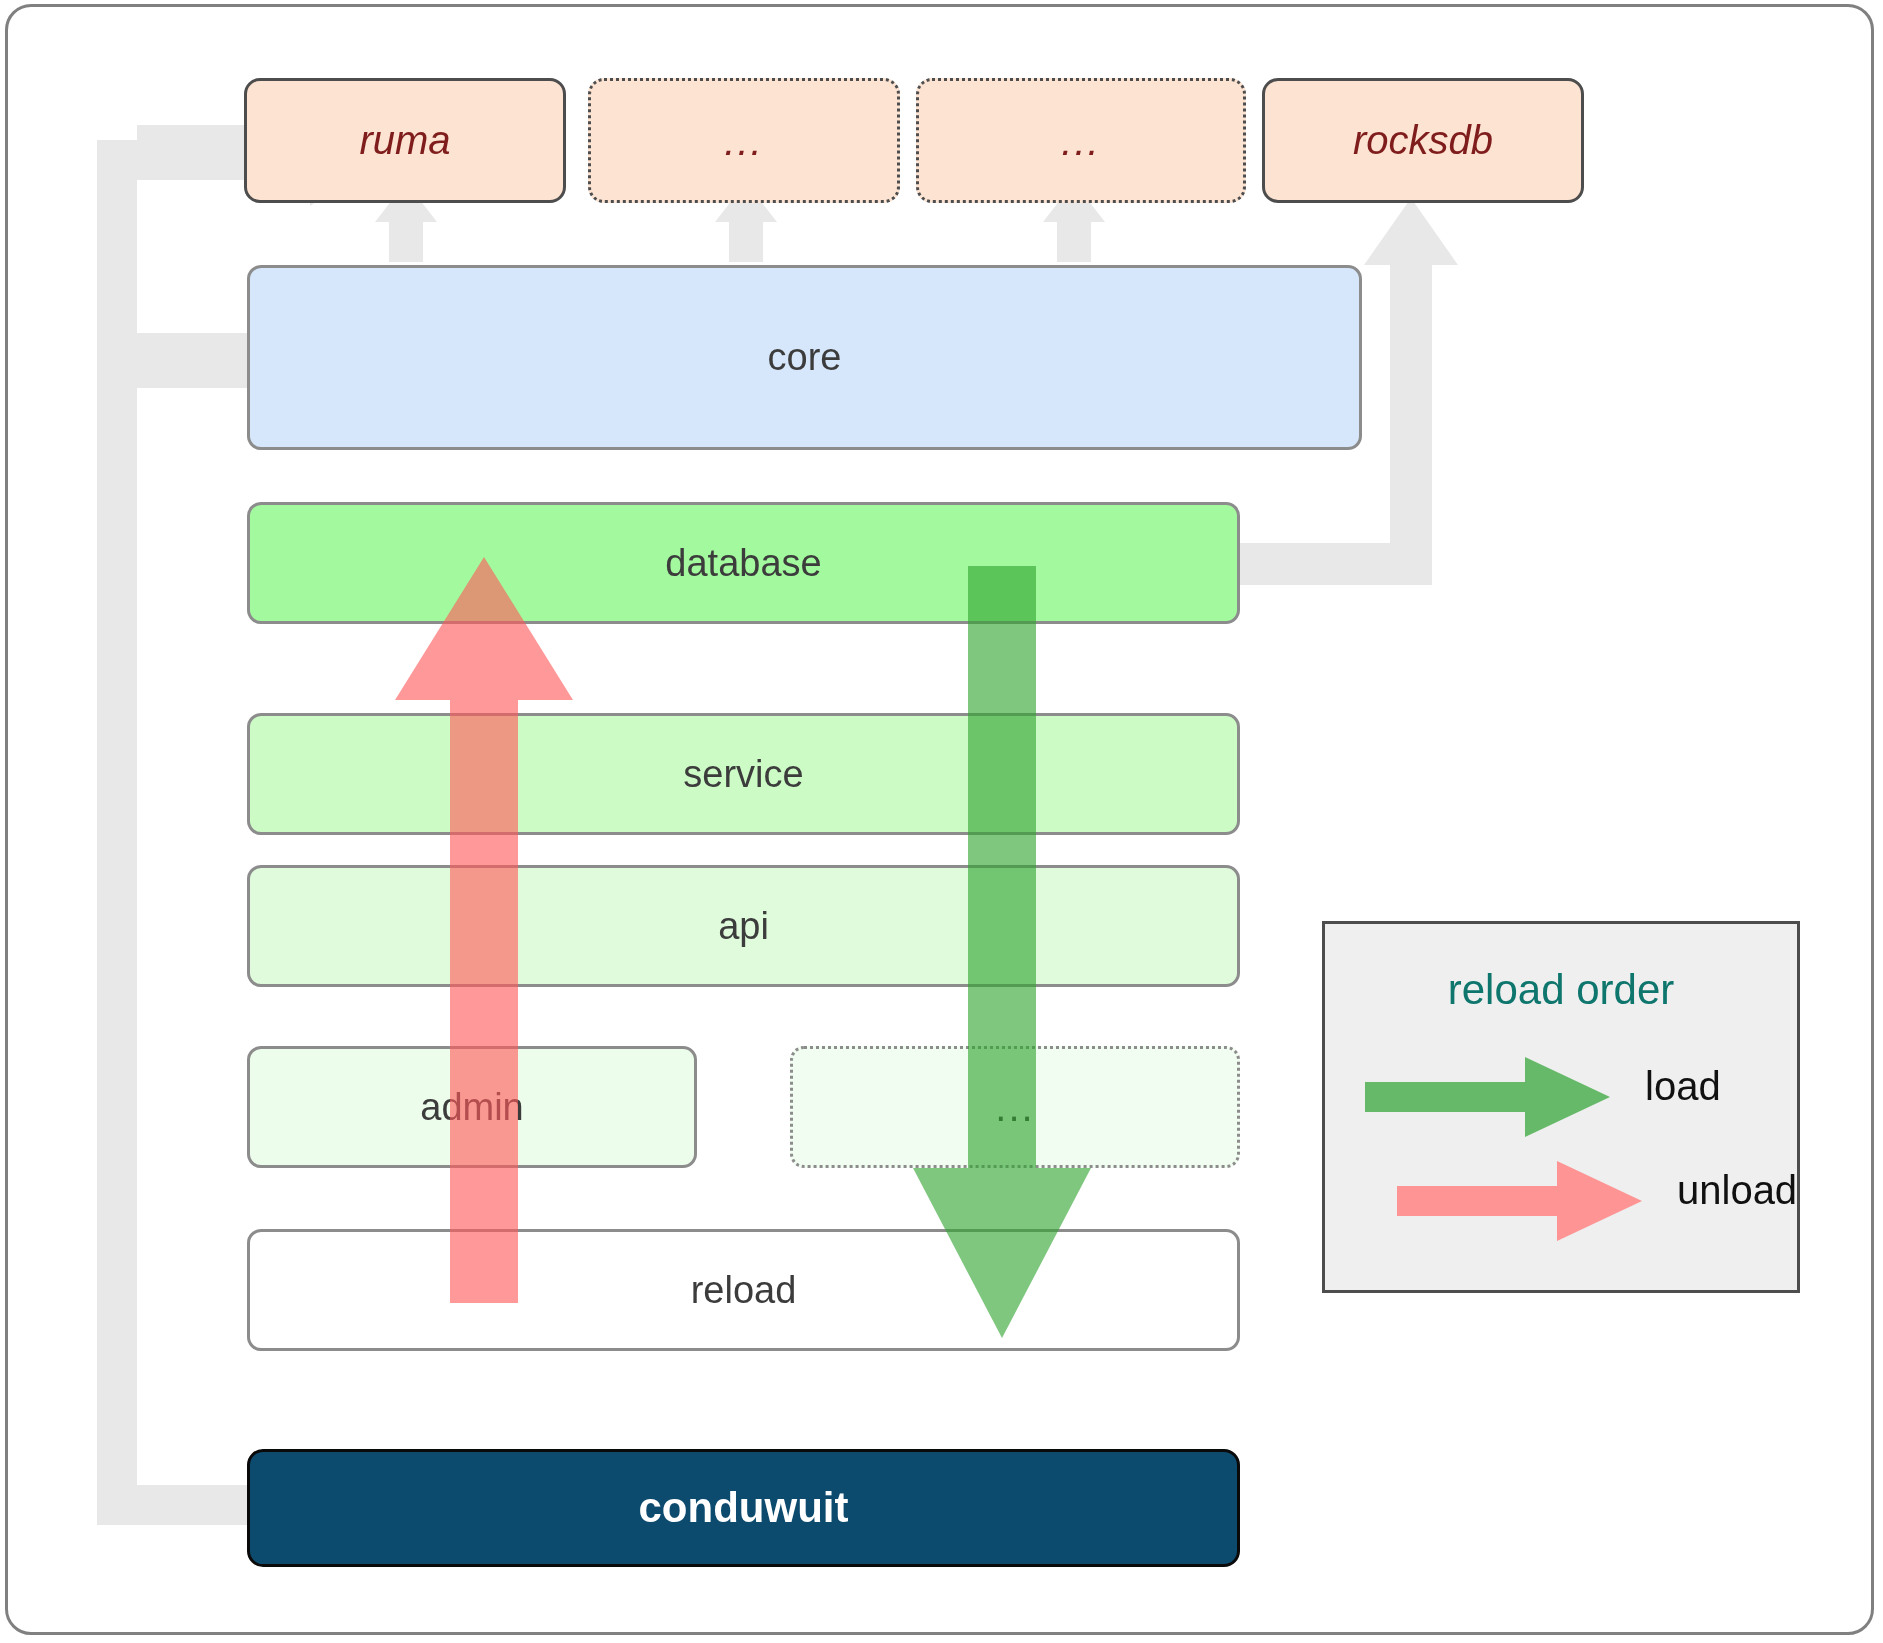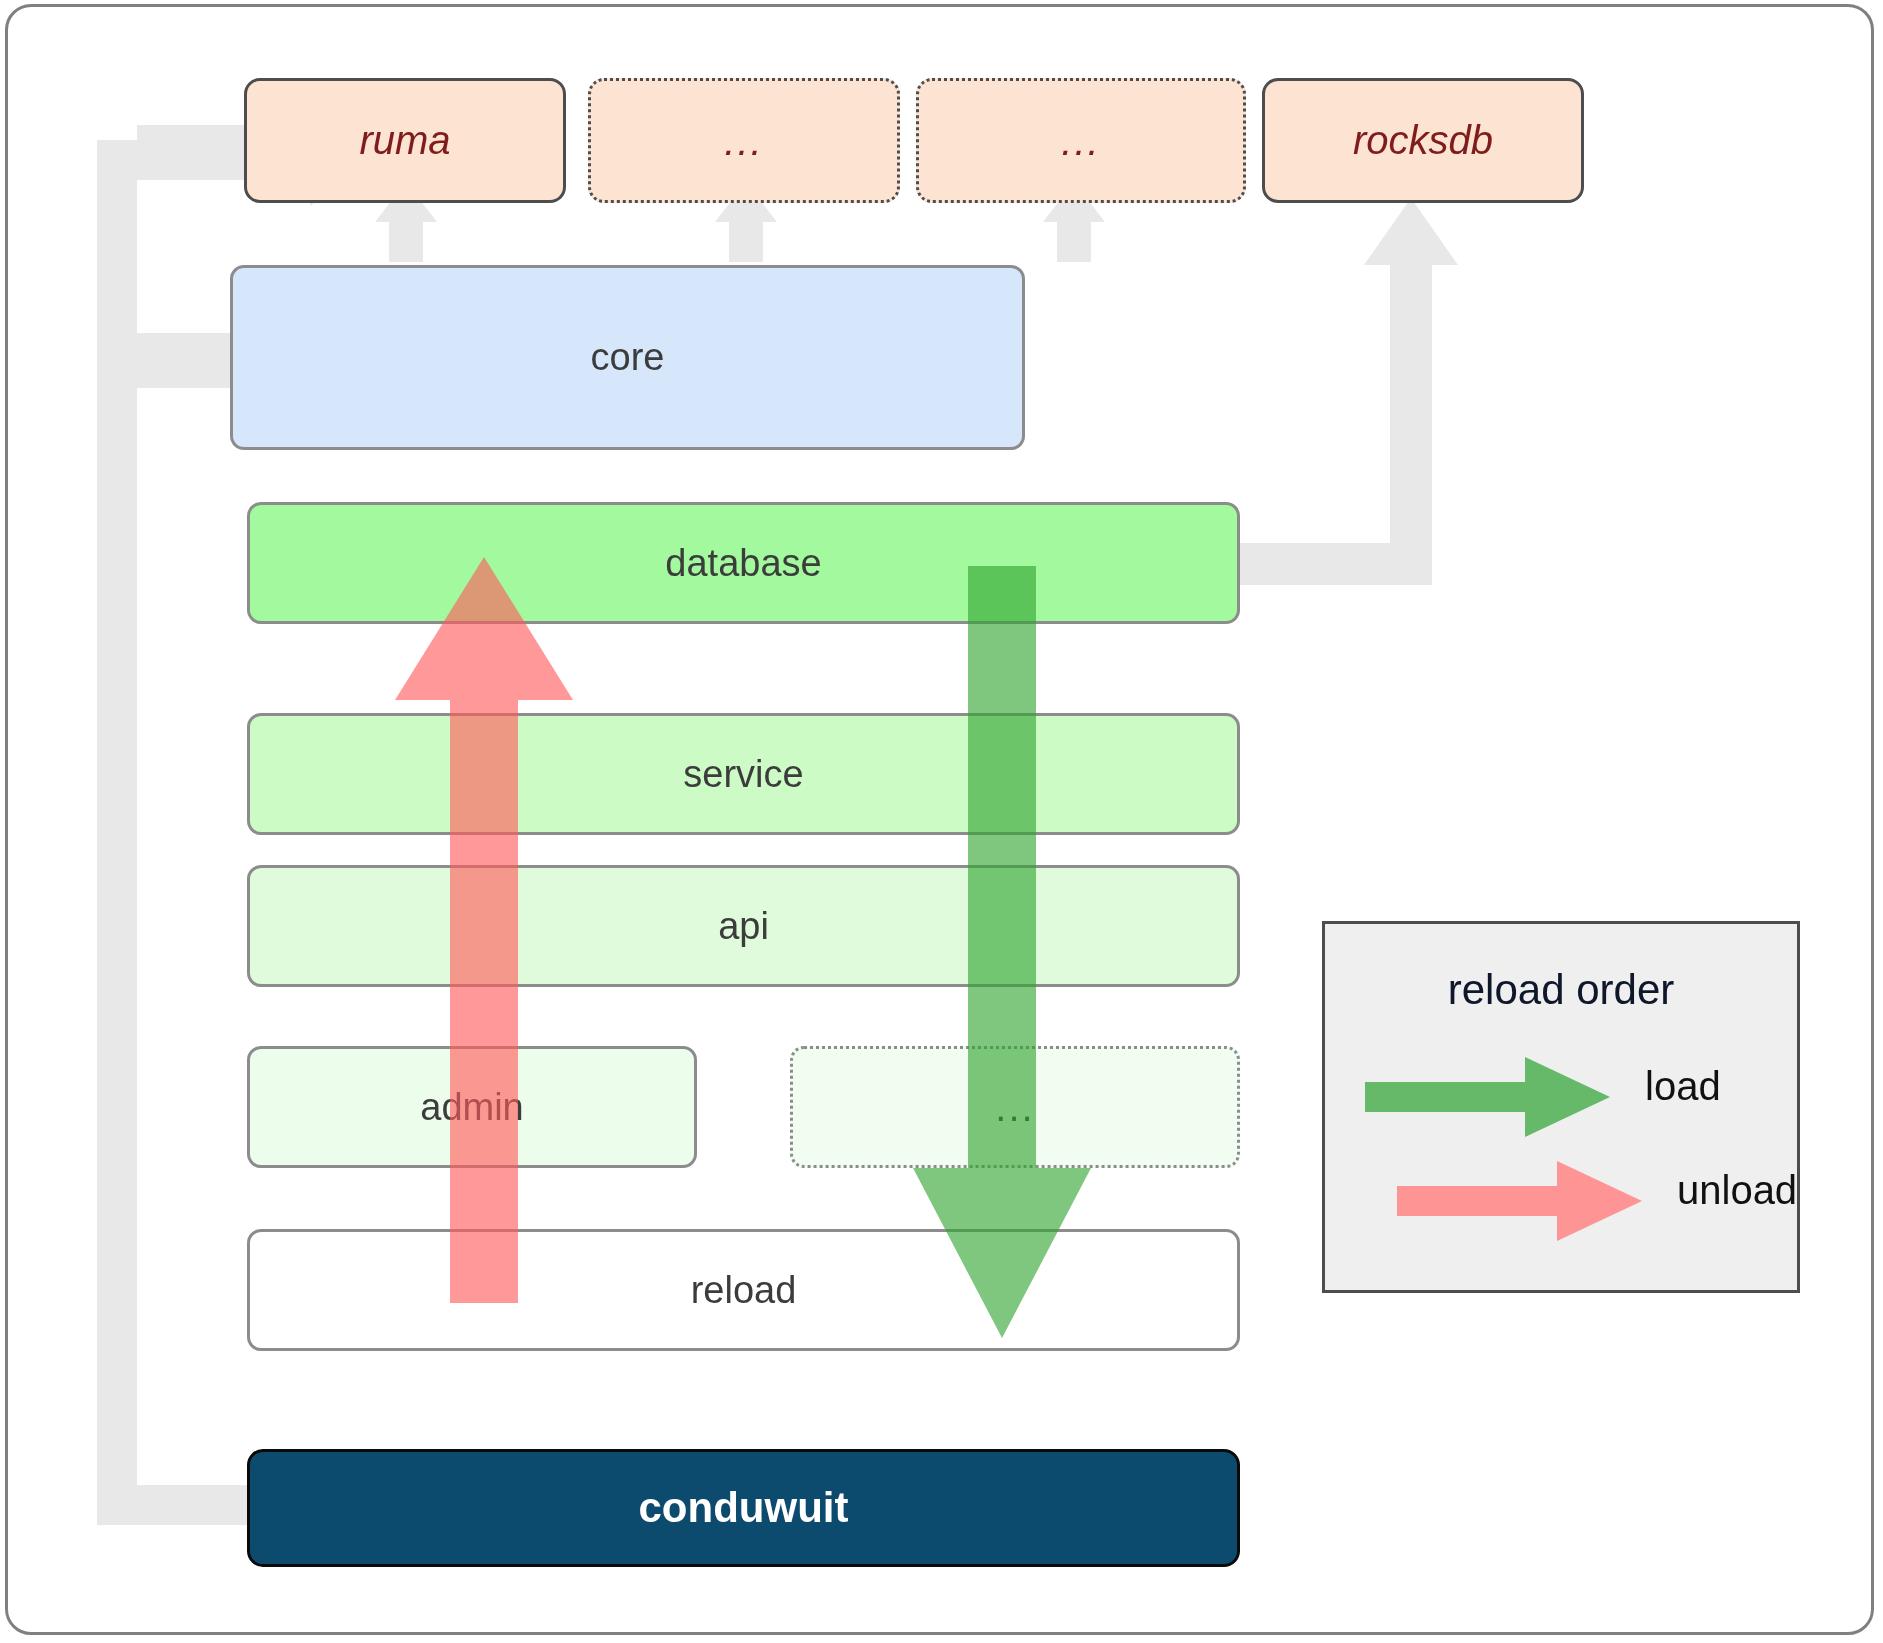--- a/index.html
+++ b/index.html
@@ -81,21 +81,21 @@
     border: 3px solid #4d4d4d;
     box-sizing: border-box;
   }
   .legend-title {
     position: absolute;
     left: 0;
     top: 42px;
     width: 100%;
     text-align: center;
     font-size: 42px;
-    color: #0f172a;
+    color: #0f766e;
   }
   .legend-row { position: absolute; left: 0; width: 100%; height: 90px; }
   .legend-row.load   { top: 128px; }
   .legend-row.unload { top: 232px; margin-left: 32px; }
   .legend-label {
     position: absolute;
     left: 320px;
     top: 12px;
     font-size: 40px;
     color: #111111;
@@ -160,21 +160,21 @@
   </div>
 
   <div class="node dep dotted" style="left:916px; top:78px; width:330px; height:125px;">
     <span class="lbl dots">...</span>
   </div>
 
   <div class="node dep" style="left:1262px; top:78px; width:322px; height:125px;">
     <span class="lbl">rocksdb</span>
   </div>
 
-  <div class="node layer layer-core" style="left:230px; top:265px; width:795px; height:185px;">
+  <div class="node layer layer-core" style="left:247px; top:265px; width:1115px; height:185px;">
     <span class="lbl">core</span>
   </div>
 
   <div class="node layer layer-database" style="left:247px; top:502px; width:993px; height:122px;">
     <span class="lbl">database</span>
   </div>
 
   <div class="node layer layer-service" style="left:247px; top:683px; width:993px; height:122px;margin-top:30px;">
     <span class="lbl">service</span>
   </div>

